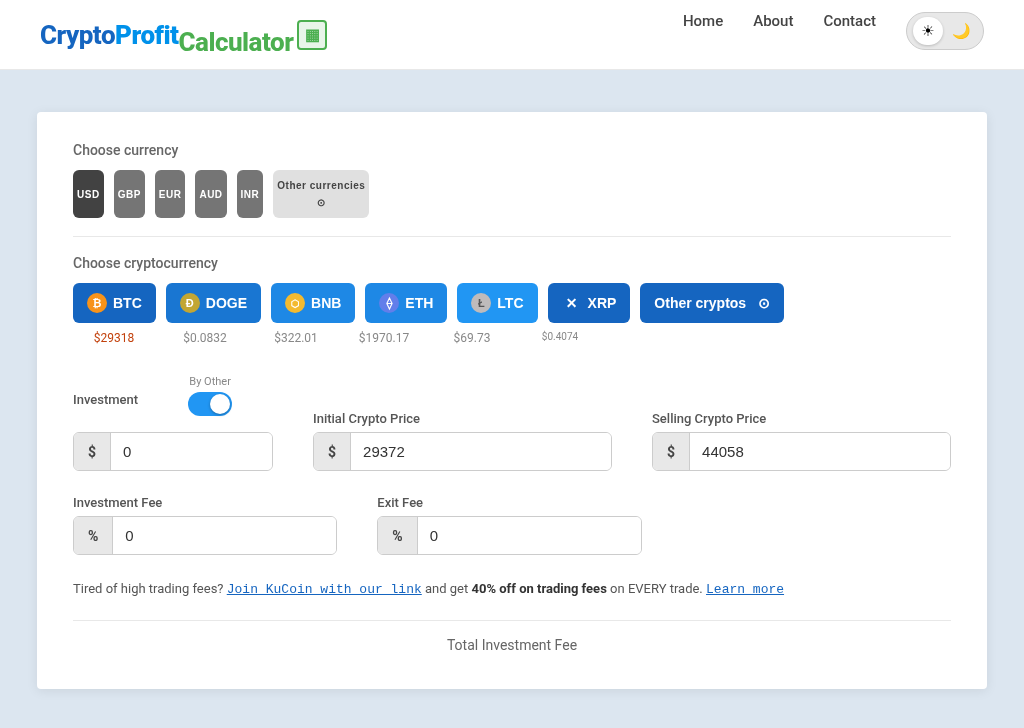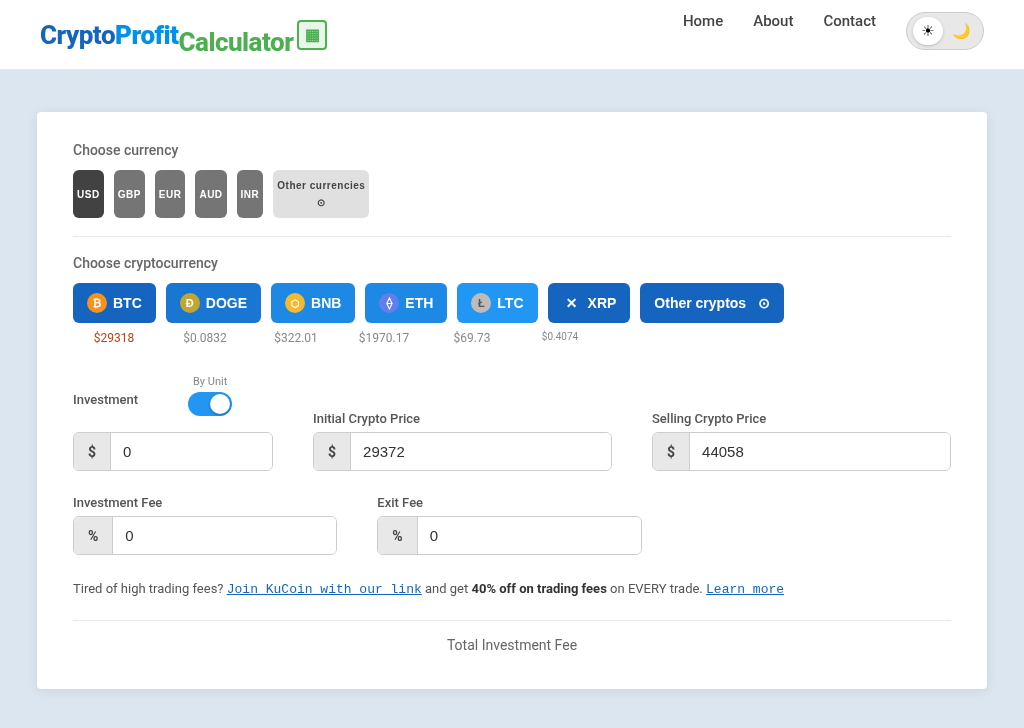--- a/index.html
+++ b/index.html
@@ -374,21 +374,21 @@
     </div>
   </div>
 
   <div class="inputs-section">
     <div class="input-row">
 
       <div class="input-group" style="max-width:200px;">
         <div style="display:flex; align-items:center; gap:50px; margin-bottom:2px;">
           <span class="input-label">Investment</span>
           <div class="toggle-area">
-            <span class="toggle-label">By Unit</span>
+            <span class="toggle-label">By Other</span>
             <div class="toggle-switch"></div>
           </div>
         </div>
         <div class="input-with-prefix">
           <span class="input-prefix">$</span>
           <input type="text" class="input-field" value="0" style="">
         </div>
       </div>
 
       <div class="input-group">

